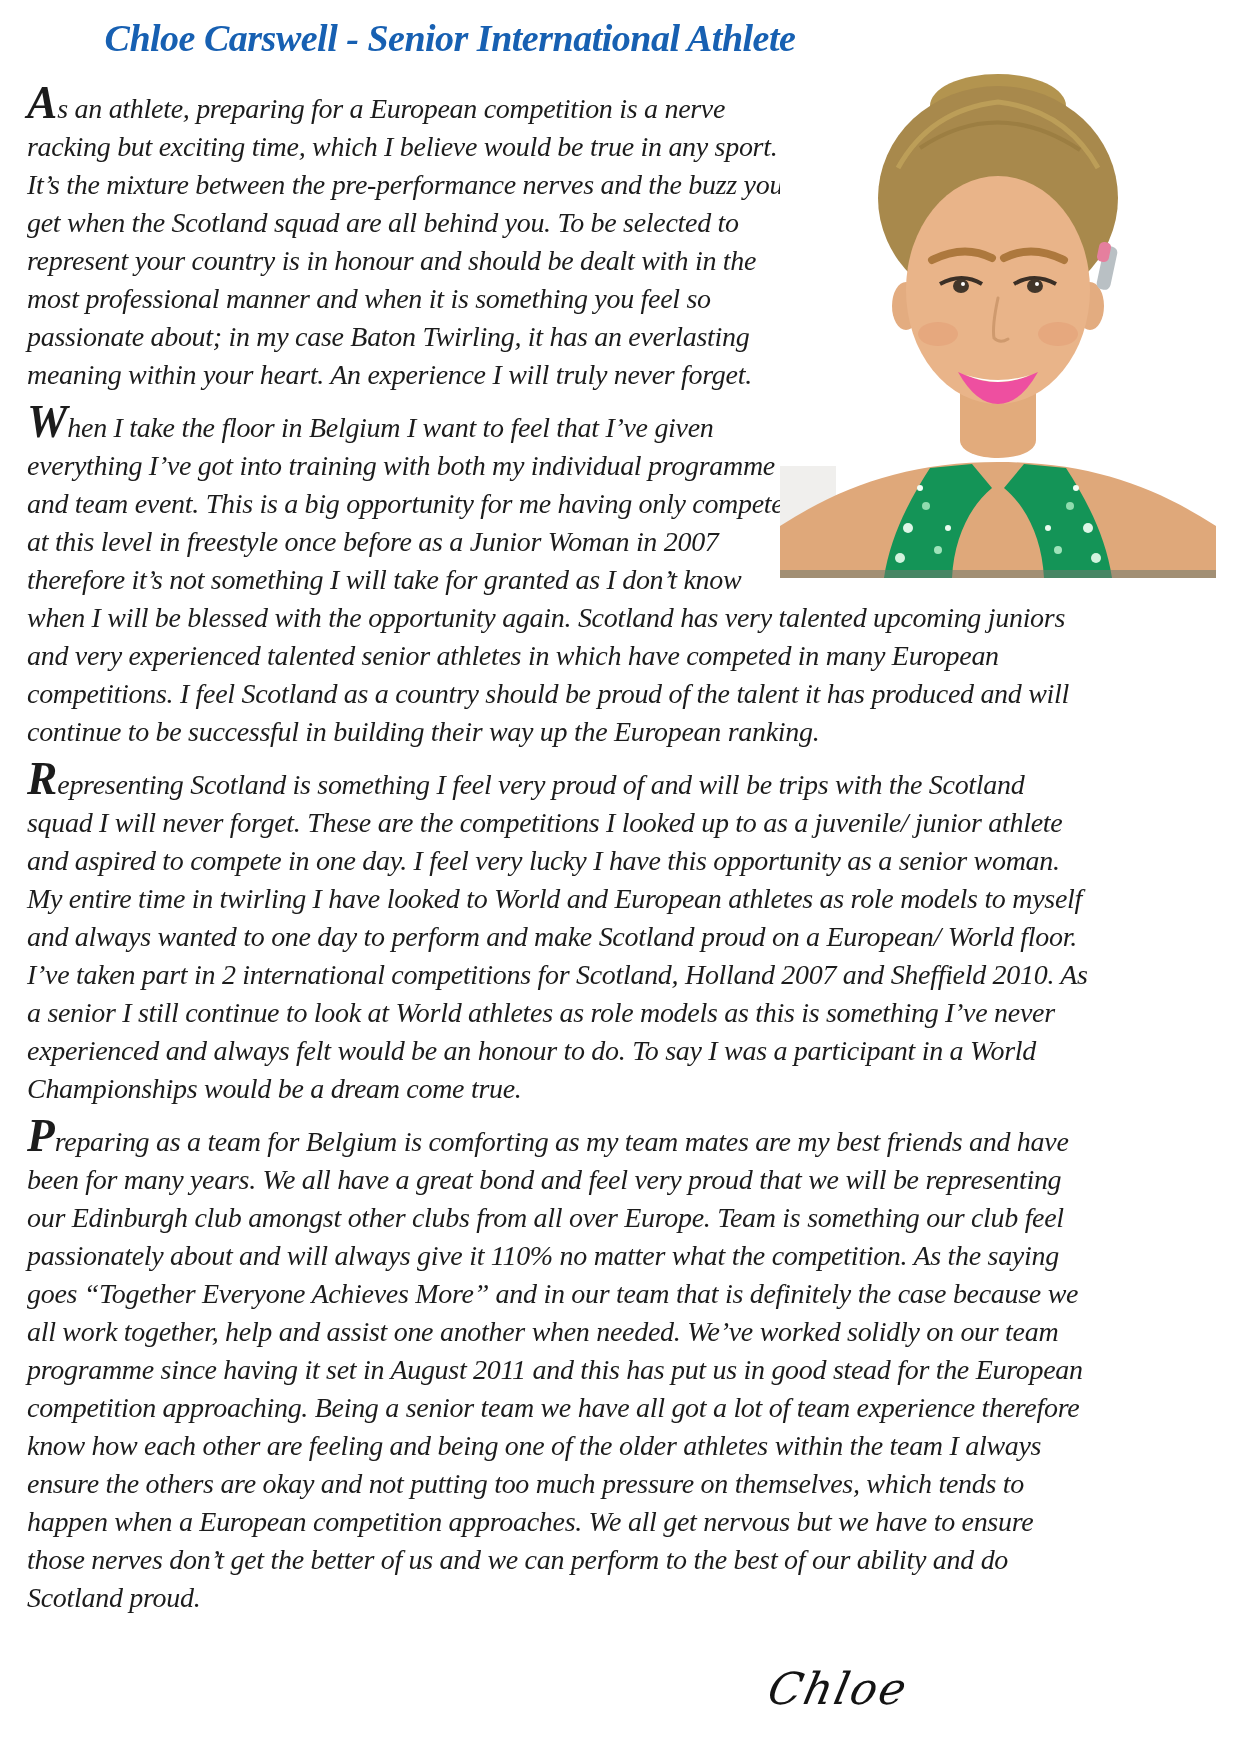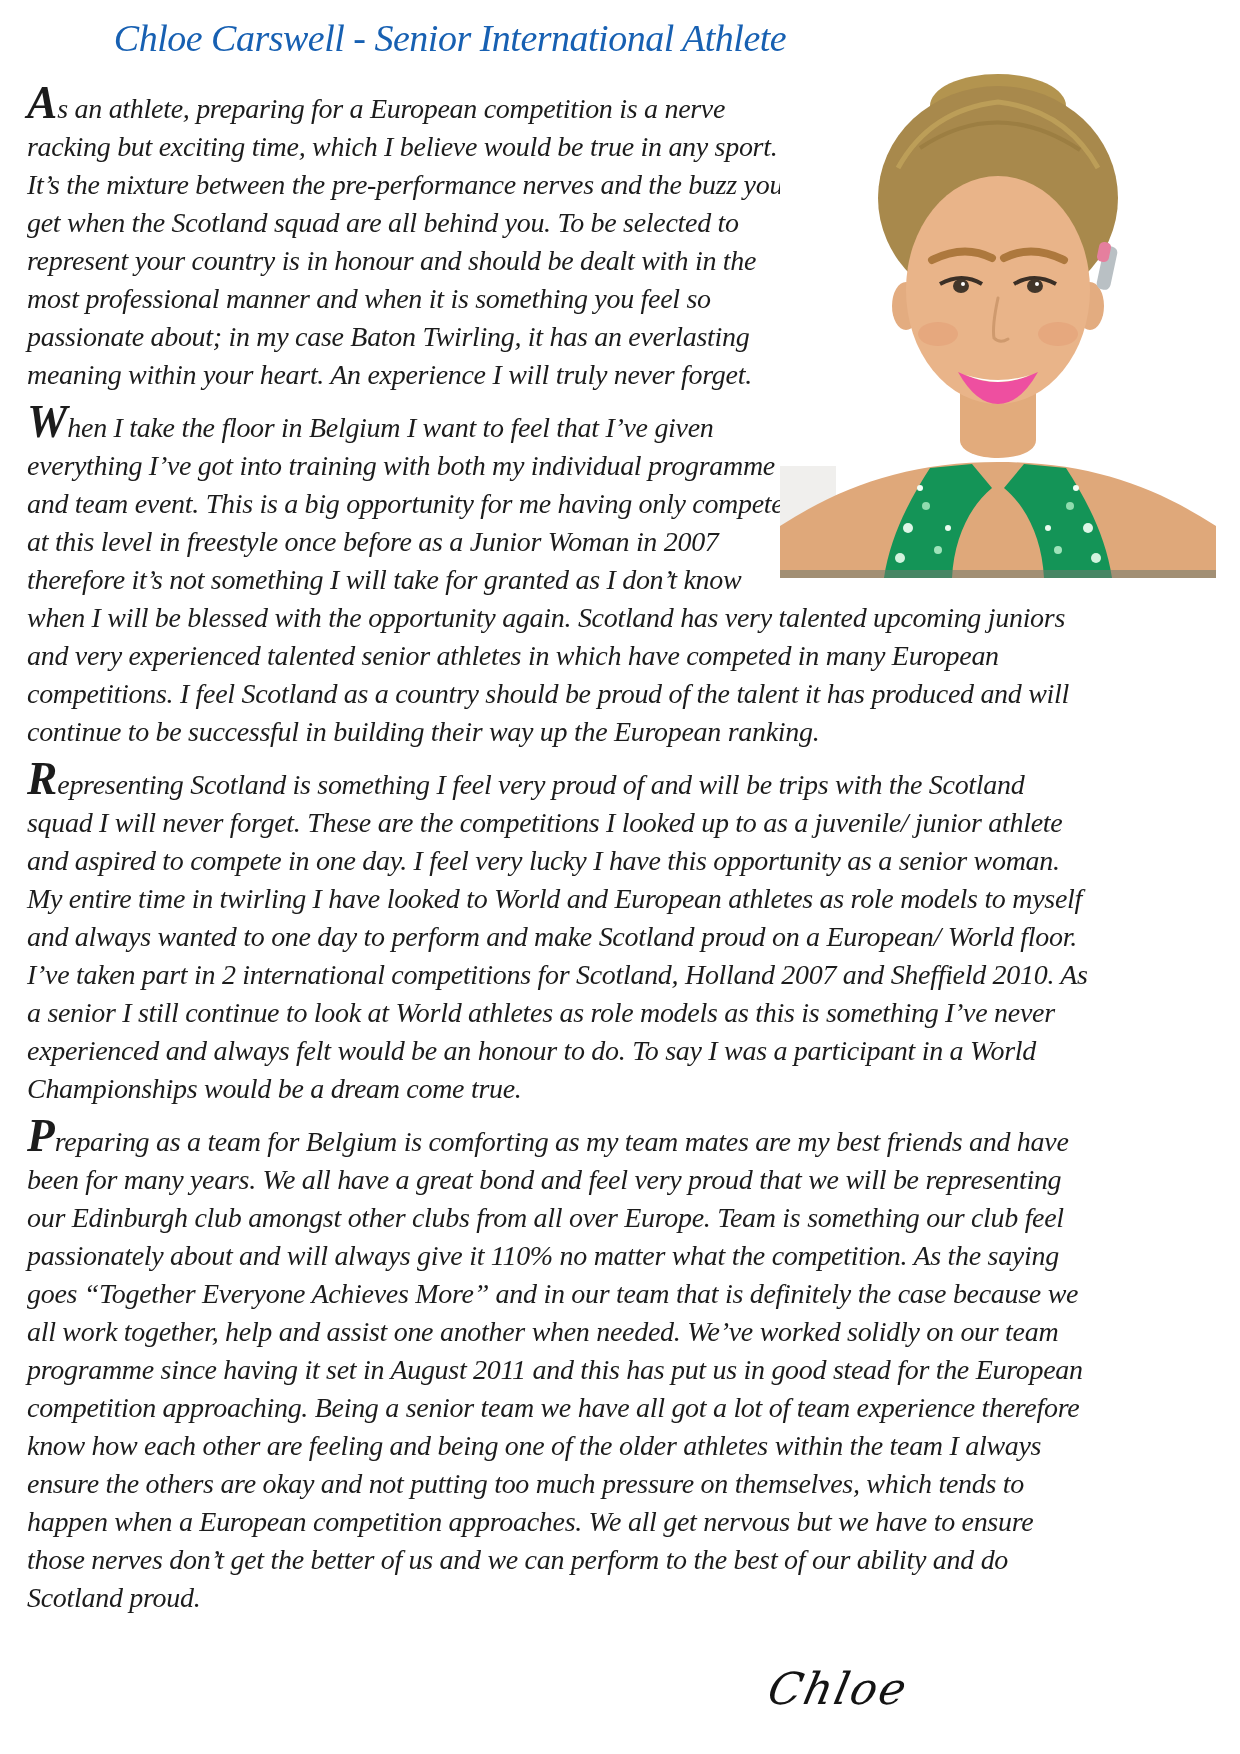--- a/index.html
+++ b/index.html
@@ -10,21 +10,21 @@
     background:#ffffff;
     overflow:hidden;
     font-family:"Liberation Serif", serif;
   }
   .page-title{
     margin:16px auto 26px 27px;
     width:846px;
     text-align:center;
     font-family:"Liberation Serif", serif;
     font-style:italic;
-    font-weight:normal;
+    font-weight:bold;
     font-size:38px;
     letter-spacing:-0.5px;
     color:var(--title-blue,#1760b2);
   }
   .article{
     margin:0 0 0 27px;
     width:1066px;
     font-style:italic;
     font-size:28px;
     line-height:38px;

